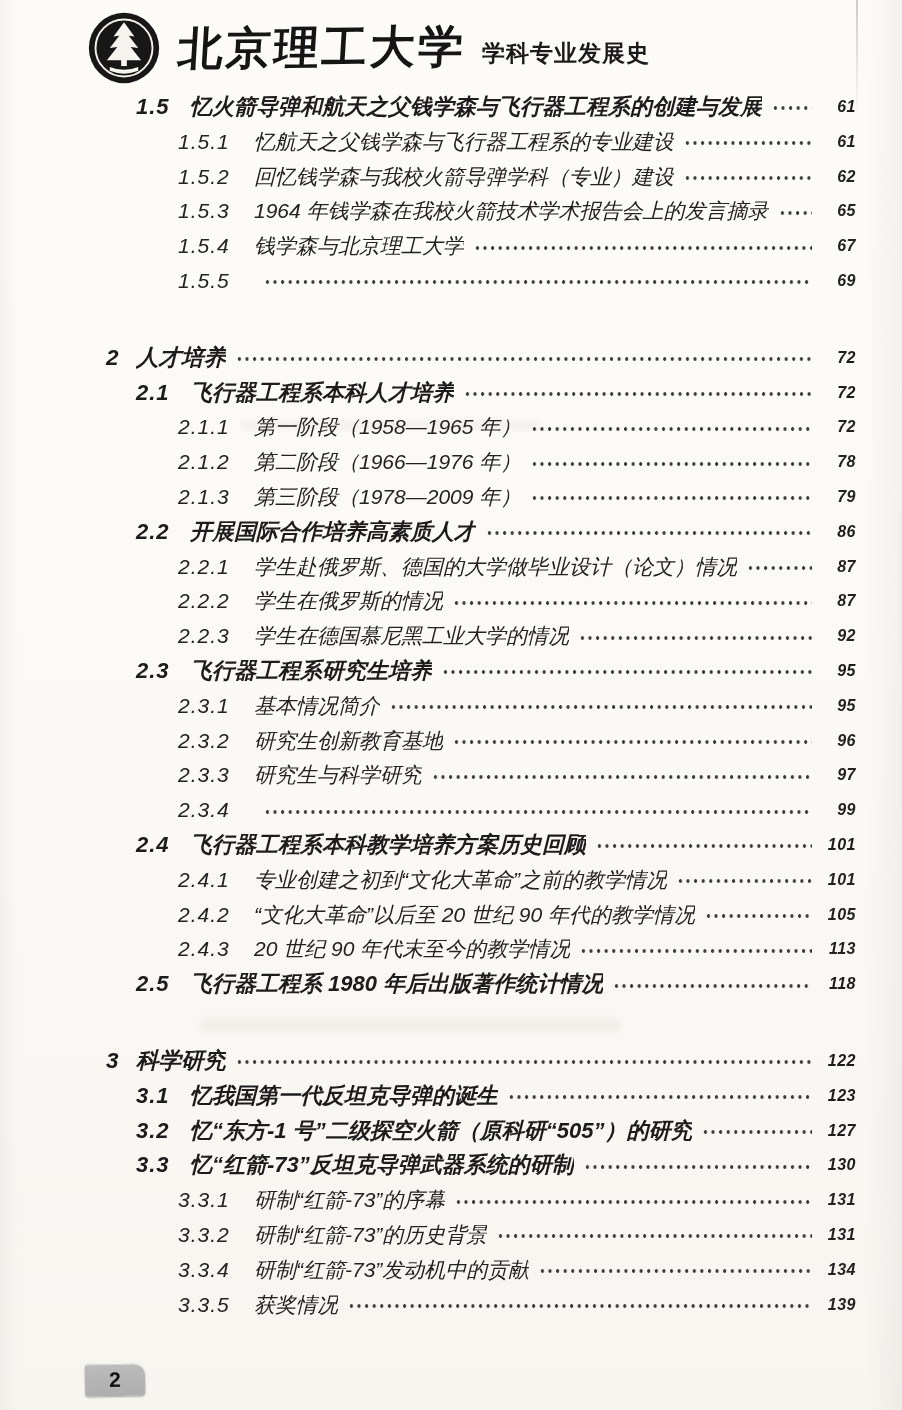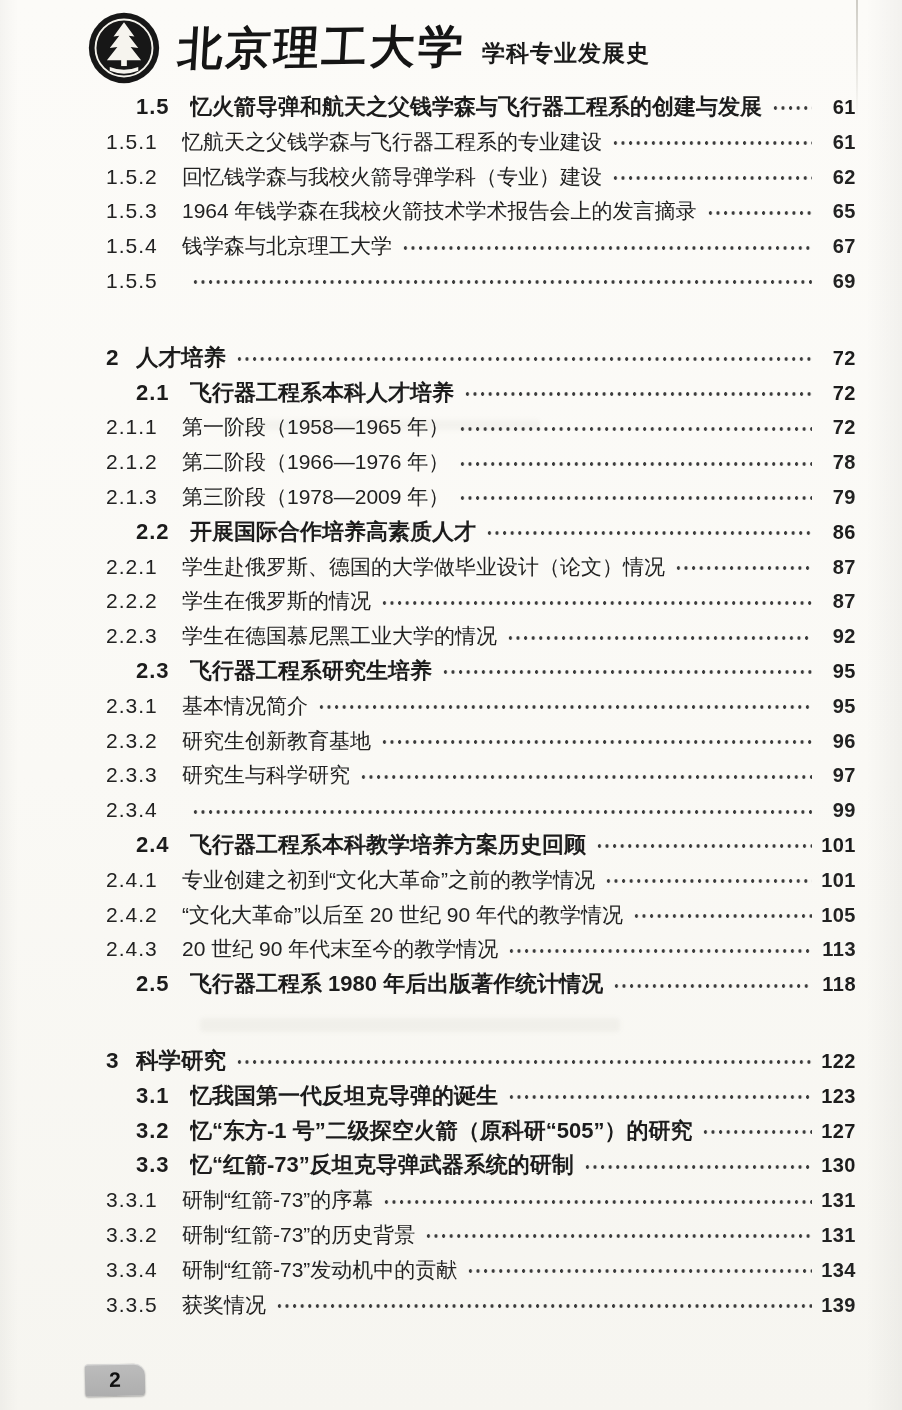--- a/index.html
+++ b/index.html
@@ -36,39 +36,40 @@
     padding-top:10px;white-space:nowrap;color:#1a1a1a;
   }
   
   .toc{
     position:absolute;top:90px;left:106px;right:46px;
   }
   .row{
     display:flex;align-items:center;
     height:34.8px;font-size:21px;line-height:34.8px;
     white-space:nowrap;
+    font-style:italic;
   }
   .row.gap-before{margin-top:42px;}
   .row .num{flex:none;letter-spacing:1px;}
   .row .title{flex:none;max-width:620px;overflow:hidden;}
   .row.chapter{font-weight:800;font-size:22.5px;}
   .row.chapter .num{width:30px;}
   .row.section{font-weight:700;font-size:22px;}
   .row.section .num{margin-left:30px;width:54px;}
   .row.subsection{font-weight:500;font-size:21px;color:#222;}
-  .row.subsection .num{width:76px;}
+  .row.subsection .num{margin-left:72px;width:76px;}
   .leader{
     flex:1 1 auto;align-self:center;height:16px;margin:0 8px 0 10px;
     background-image:radial-gradient(circle at 3.4px 9px, #3b3b3b 1.55px, rgba(0,0,0,0) 1.95px);
     background-size:7.6px 16px;background-repeat:repeat-x;
     min-width:12px;
   }
   .page-num{
     flex:none;min-width:36px;text-align:right;
-    font-size:20px;font-weight:600;letter-spacing:0.5px;
+    font-size:16px;font-weight:600;letter-spacing:0.5px;
   }
   
   .page-badge{
     position:absolute;left:85px;top:1364px;width:60px;height:32px;
     background:linear-gradient(180deg,#bcbcbc,#aeaeae);
     border-radius:3px 11px 4px 3px;
     transform:rotate(-1deg);
     display:flex;align-items:center;justify-content:center;
     font-size:21px;font-weight:800;color:#101010;
     box-shadow:inset 0 1px 0 rgba(255,255,255,0.45), 0 1px 2px rgba(0,0,0,0.35);

